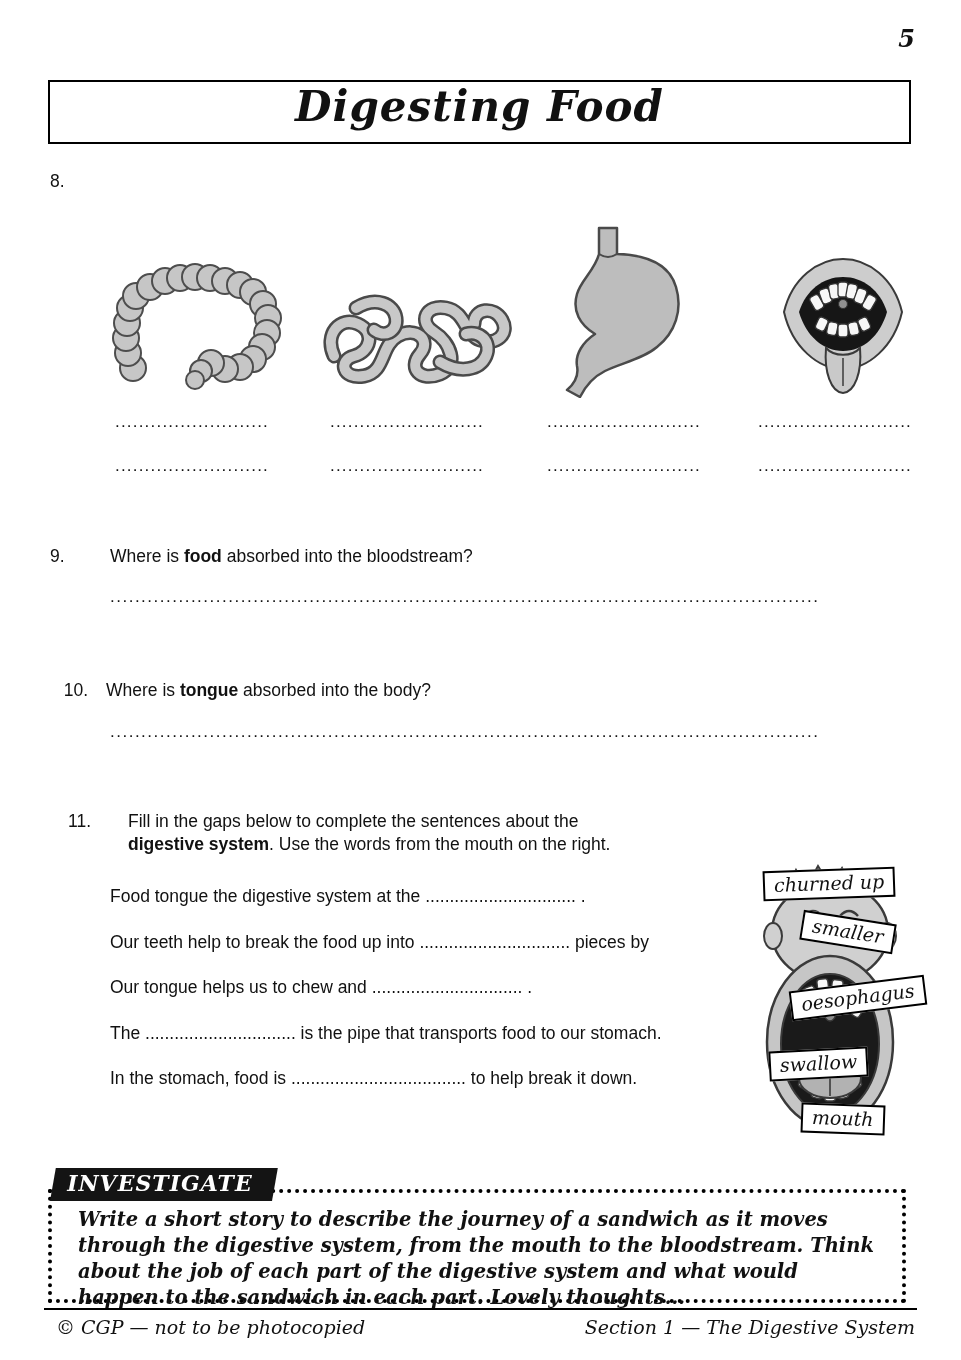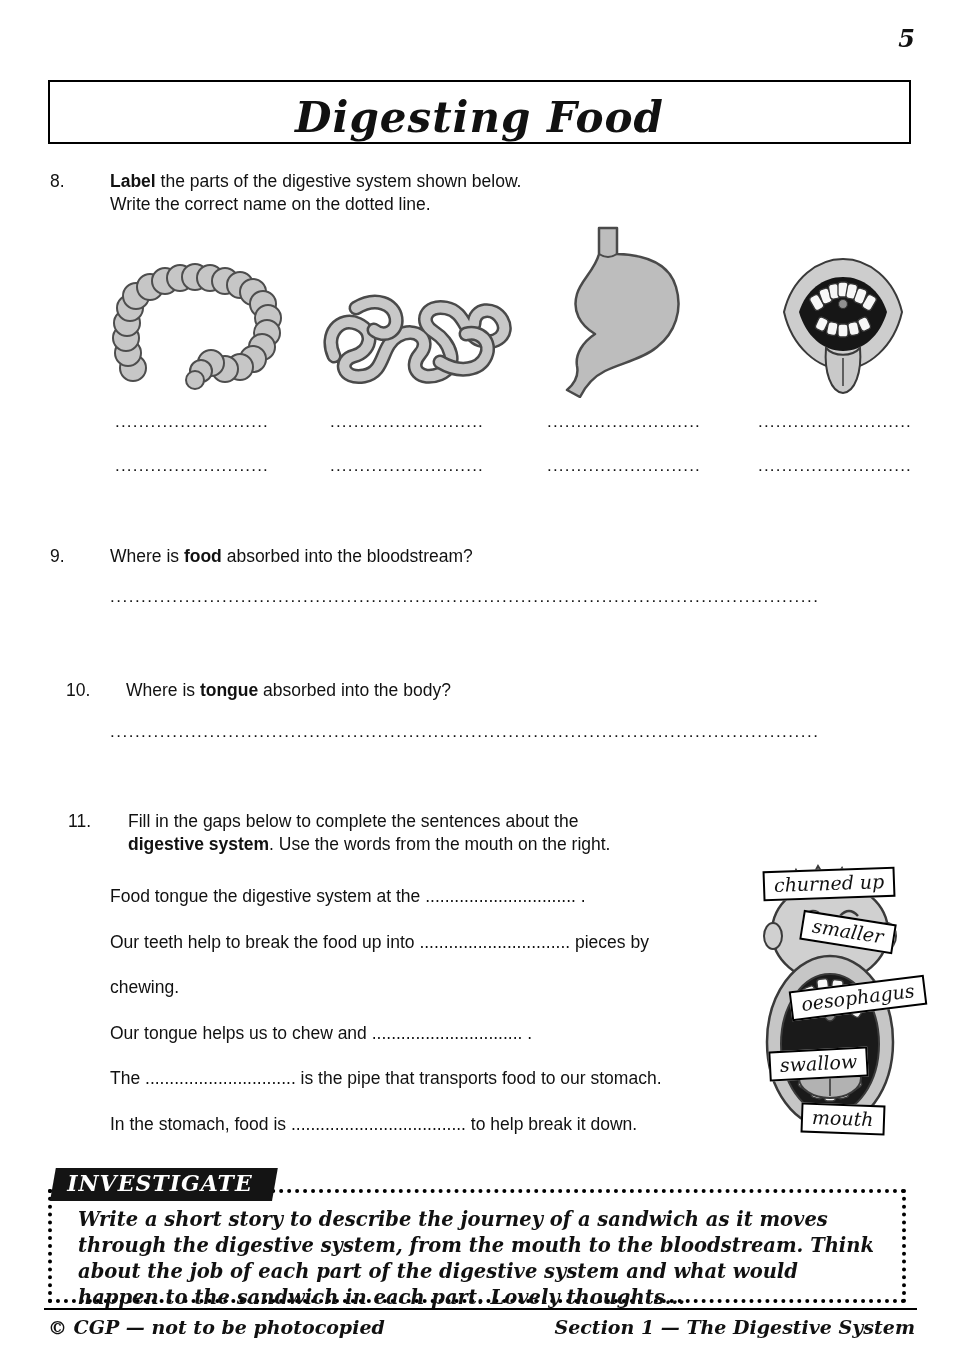--- a/index.html
+++ b/index.html
@@ -9,30 +9,30 @@
     font-family:"Liberation Sans", sans-serif; font-size:17.5px;
     overflow:hidden;
   }
   .hand { font-family:"DejaVu Serif", serif; font-style:italic; }
   .b { font-weight:bold; }
 
   .page-number { position:absolute; top:24px; right:46px; font-size:24px; font-weight:bold; }
 
   .title-box {
     position:absolute; left:48px; top:80px; width:863px; height:64px;
-    border:2px solid #000; display:flex; align-items:flex-end; justify-content:center;
+    border:2px solid #000; display:flex; align-items:flex-start; justify-content:center;
     box-sizing:border-box;
   }
   .title { font-size:42px; font-weight:bold; letter-spacing:1px; }
 
   .q { position:absolute; display:flex; line-height:23px; }
   .qnum { width:60px; flex:none; }
   #q8  { left:50px; top:170px; width:830px; }
   #q9  { left:50px; top:545px; width:830px; }
-  #q10 { left:66px; top:679px; width:830px; }
+  #q10 { left:46px; top:679px; width:830px;text-align:center; }
   #q11 { left:50px; top:810px; width:730px;margin-left:18px; }
 
   .figure { position:absolute; }
   .figure svg { display:block; width:100%; height:100%; }
   #fig-large-intestine { left:106px; top:256px; width:184px; height:136px; }
   #fig-small-intestine { left:322px; top:280px; width:198px; height:114px; }
   #fig-stomach         { left:553px; top:226px; width:146px; height:172px; }
   #fig-mouth           { left:779px; top:246px; width:128px; height:152px; }
 
   .dotcell { position:absolute; width:165px; font-size:17px; letter-spacing:1.2px; white-space:nowrap; overflow:hidden; }
@@ -69,40 +69,36 @@
     position:absolute; left:50px; top:1168px; background:#141414; color:#fff;
     padding:2px 22px 5px 14px; transform:skewX(-10deg); transform-origin:bottom left;
   }
   .inv-label-inner {
     display:inline-block; transform:skewX(10deg);
     font-family:"DejaVu Serif", serif; font-style:italic; font-weight:bold;
     font-size:22px; letter-spacing:1px;
   }
 
   .footer-rule { position:absolute; left:44px; top:1308px; width:873px; border-top:2px solid #000; }
-  .footer-left  { position:absolute; left:48px;  top:1316px; font-size:19px; font-weight:700; }
-  .footer-right { position:absolute; right:46px; top:1316px; font-size:19px; font-weight:700; }
+  .footer-left  { position:absolute; left:56px;  top:1316px; font-size:19px; font-weight:400; }
+  .footer-right { position:absolute; right:46px; top:1316px; font-size:19px; font-weight:400; }
 </style>
 </head>
 <body>
 
 <div class="page">
 
   <div class="page-number hand">5</div>
 
   <div class="title-box">
     <span class="title hand">Digesting Food</span>
   </div>
 
   <div class="q" id="q8">
     <span class="qnum">8.</span>
-    <span class="qbody">
-      <span class="b">Label</span><span> the parts of the digestive system shown below.</span><br>
-      <span>Write the correct name on the dotted line.</span>
-    </span>
   </div>
 
   <div class="figure" id="fig-large-intestine">
     <svg viewBox="0 0 184 136">
       <g fill="#c6c6c6" stroke="#4d4d4d" stroke-width="2">
         <circle cx="27" cy="112" r="13"></circle>
           <circle cx="22" cy="97" r="13"></circle>
           <circle cx="20" cy="82" r="13"></circle>
         <circle cx="21" cy="67" r="13"></circle>
           <circle cx="24" cy="52" r="13"></circle>
@@ -204,21 +200,20 @@
     <span class="qnum">11.</span>
     <span>
       <span>Fill in the gaps below to complete the sentences about the</span><br>
       <span class="b">digestive system</span><span>.  Use the words from the mouth on the right.</span>
     </span>
   </div>
 
   <div class="sentences">
     <p>Food tongue the digestive system at the ............................... .</p>
     <p>Our teeth help to break the food up into ............................... pieces by</p>
-    <p>chewing.</p>
     <p>Our tongue helps us to chew and ............................... .</p>
     <p>The ............................... is the pipe that transports food to our stomach.</p>
     <p>In the stomach, food is .................................... to help break it down.</p>
   </div>
 
   <div id="face">
     <svg viewBox="0 0 162 292">
       <g stroke="#3a3a3a">
         <path d="M 34,36 L 46,10 L 56,28 L 68,6 L 80,26 L 92,8 L 102,30 L 114,14 L 120,34 L 120,42 L 34,42 Z" fill="#bfbfbf" stroke-width="2"></path>
         <ellipse cx="80" cy="72" rx="58" ry="50" fill="#d0d0d0" stroke-width="2.5"></ellipse>

